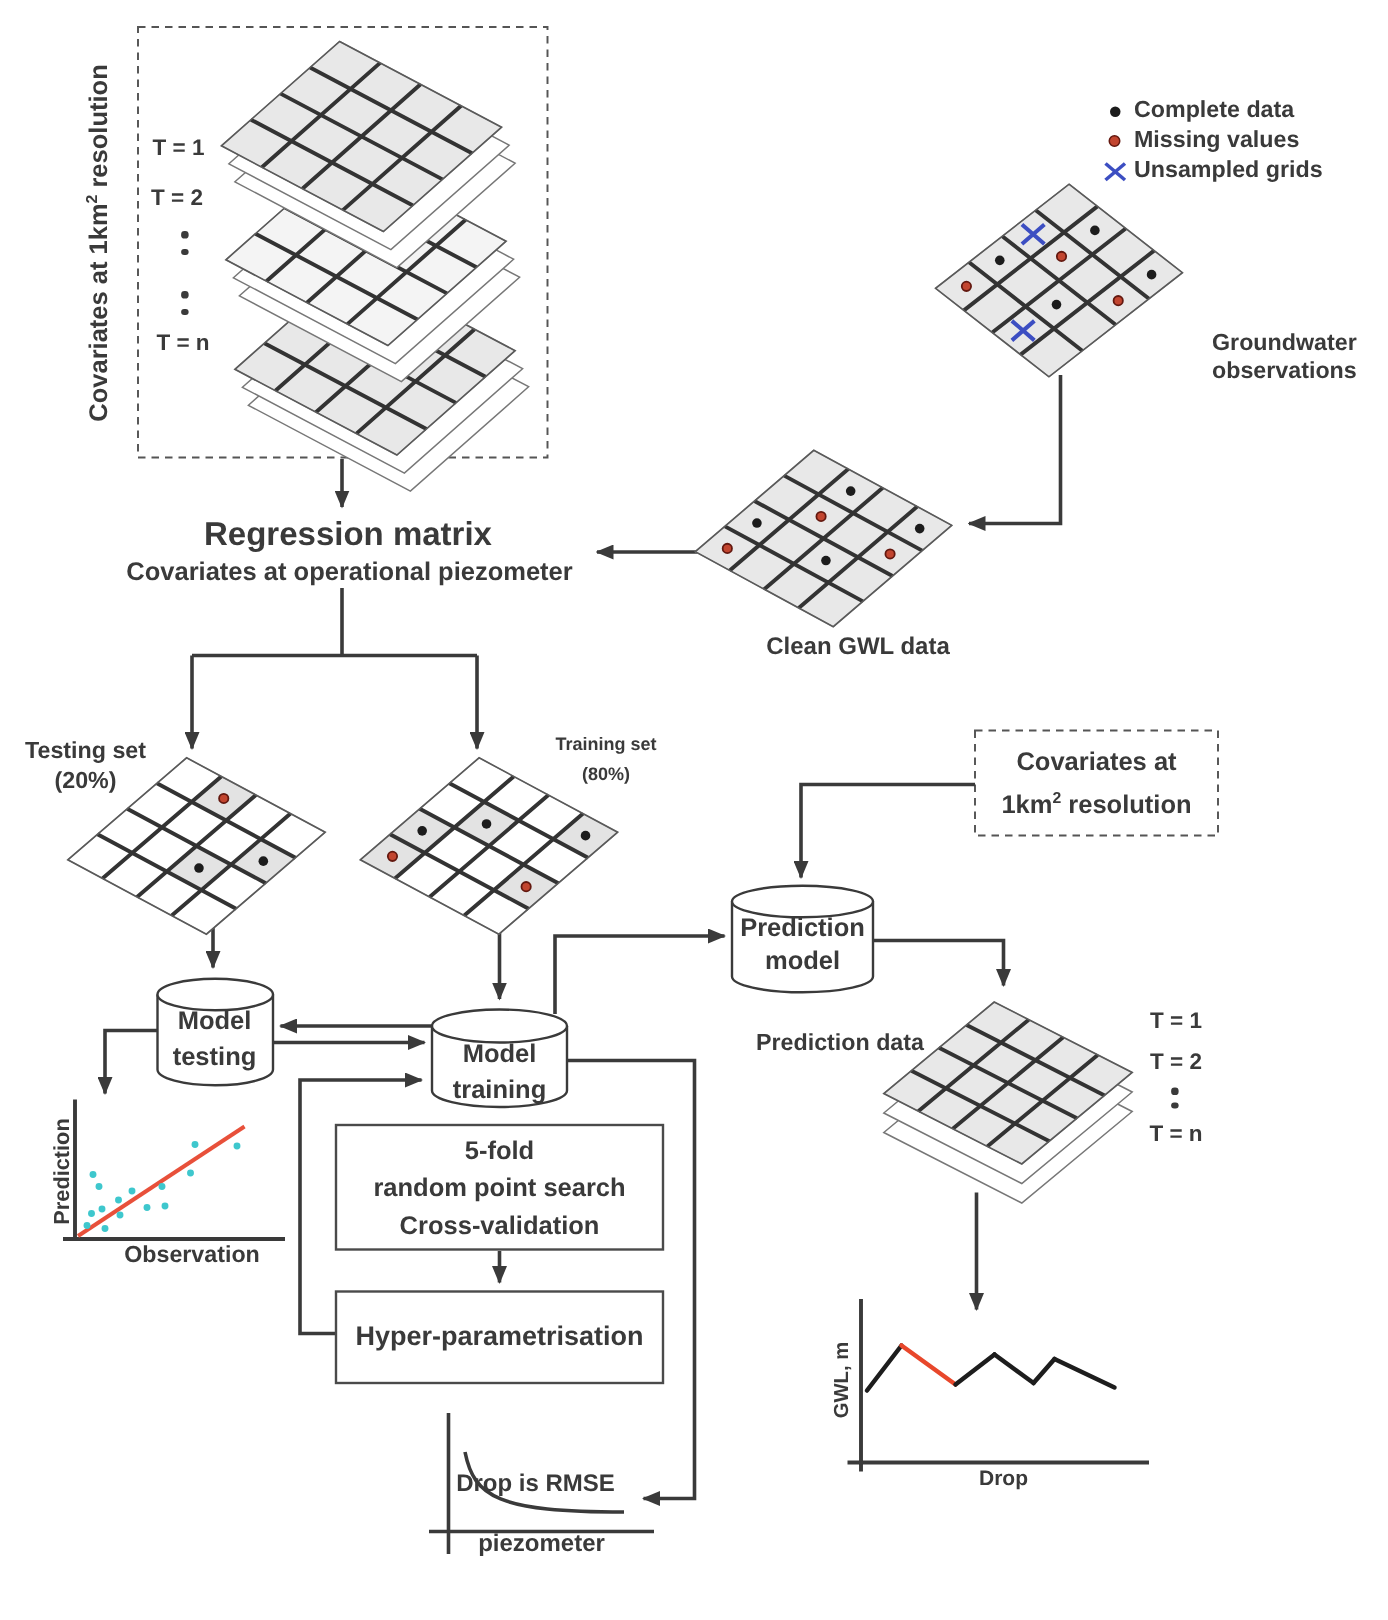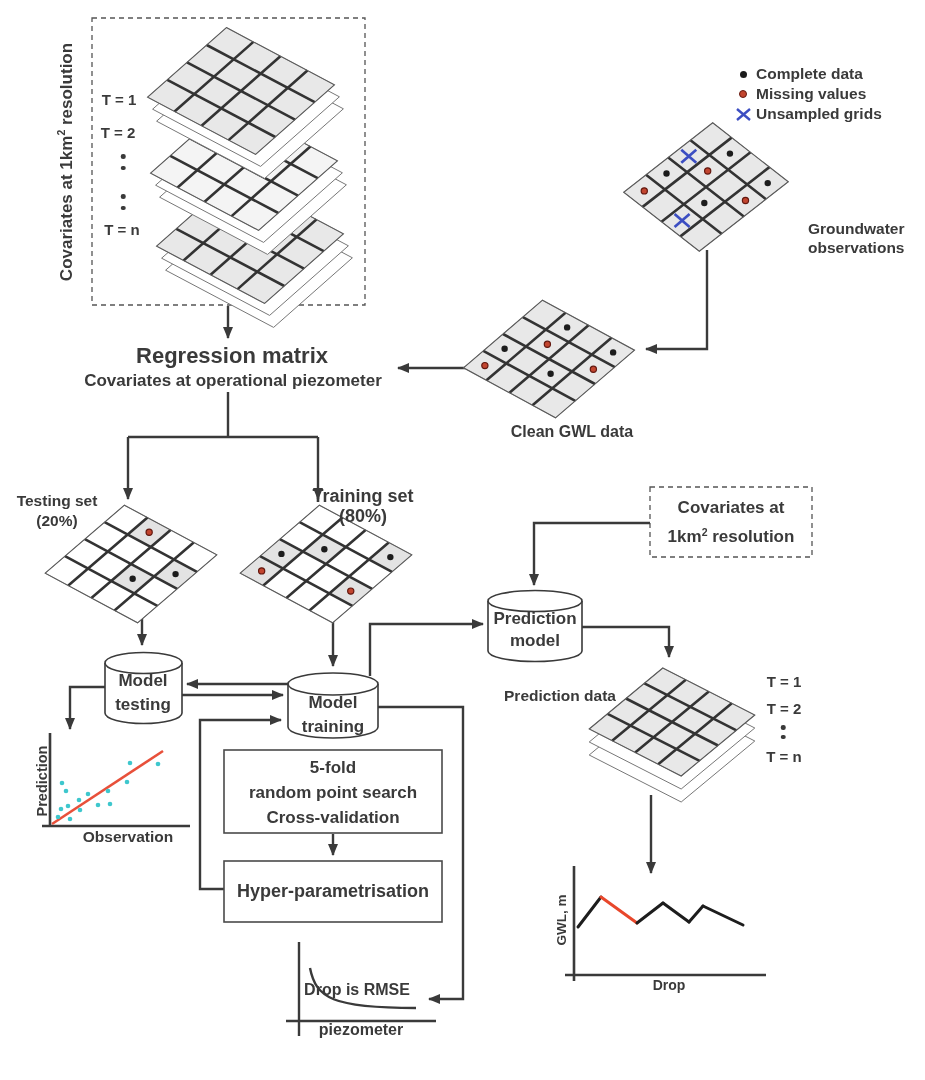--- a/index.html
+++ b/index.html
@@ -25,21 +25,21 @@
   .lg-row{display:flex;align-items:center;height:20px;}
   .lg-ic{width:26px;display:flex;justify-content:center;align-items:center;}
   .dot-black{width:7px;height:7px;border-radius:50%;background:var(--c-complete,#1c1c1c);}
   .dot-red{width:6px;height:6px;border-radius:50%;background:var(--c-missing,#c2452f);
            border:1.4px solid var(--c-missing-b,#63180f);}
   #gw-label{left:766px;top:219px;font-size:15.5px;line-height:19px;margin-left:42px;}
   #clean-label{left:560px;top:432px;font-size:16px;margin-left:12px;}
   #reg1{left:232px;top:356px;font-size:22px;}
   #reg2{left:233px;top:381px;font-size:17px;}
   #testing-label{left:57px;top:511px;font-size:15.5px;line-height:20px;}
-  #training-label{left:363px;top:506px;font-size:18px;line-height:20px;}
+  #training-label{left:404px;top:506px;font-size:12px;line-height:20px;}
   #mt-label{left:143px;top:693px;font-size:17px;line-height:24px;}
   #mtr-label{left:333px;top:715px;font-size:17px;line-height:24px;}
   #pm-label{left:535px;top:630px;font-size:17px;line-height:22px;}
   #cv-label{left:333px;top:792px;font-size:17px;line-height:25px;}
   #hyper-label{left:333px;top:891px;font-size:18px;}
   #cov-right{left:731px;top:522px;font-size:17px;line-height:25px;}
   #pmaps-label{left:560px;top:696px;font-size:15.5px;}
   #t1r{left:784px;top:682px;font-size:15px;}
   #t2r{left:784px;top:709px;font-size:15px;}
   #tnr{left:784px;top:757px;font-size:15px;}

